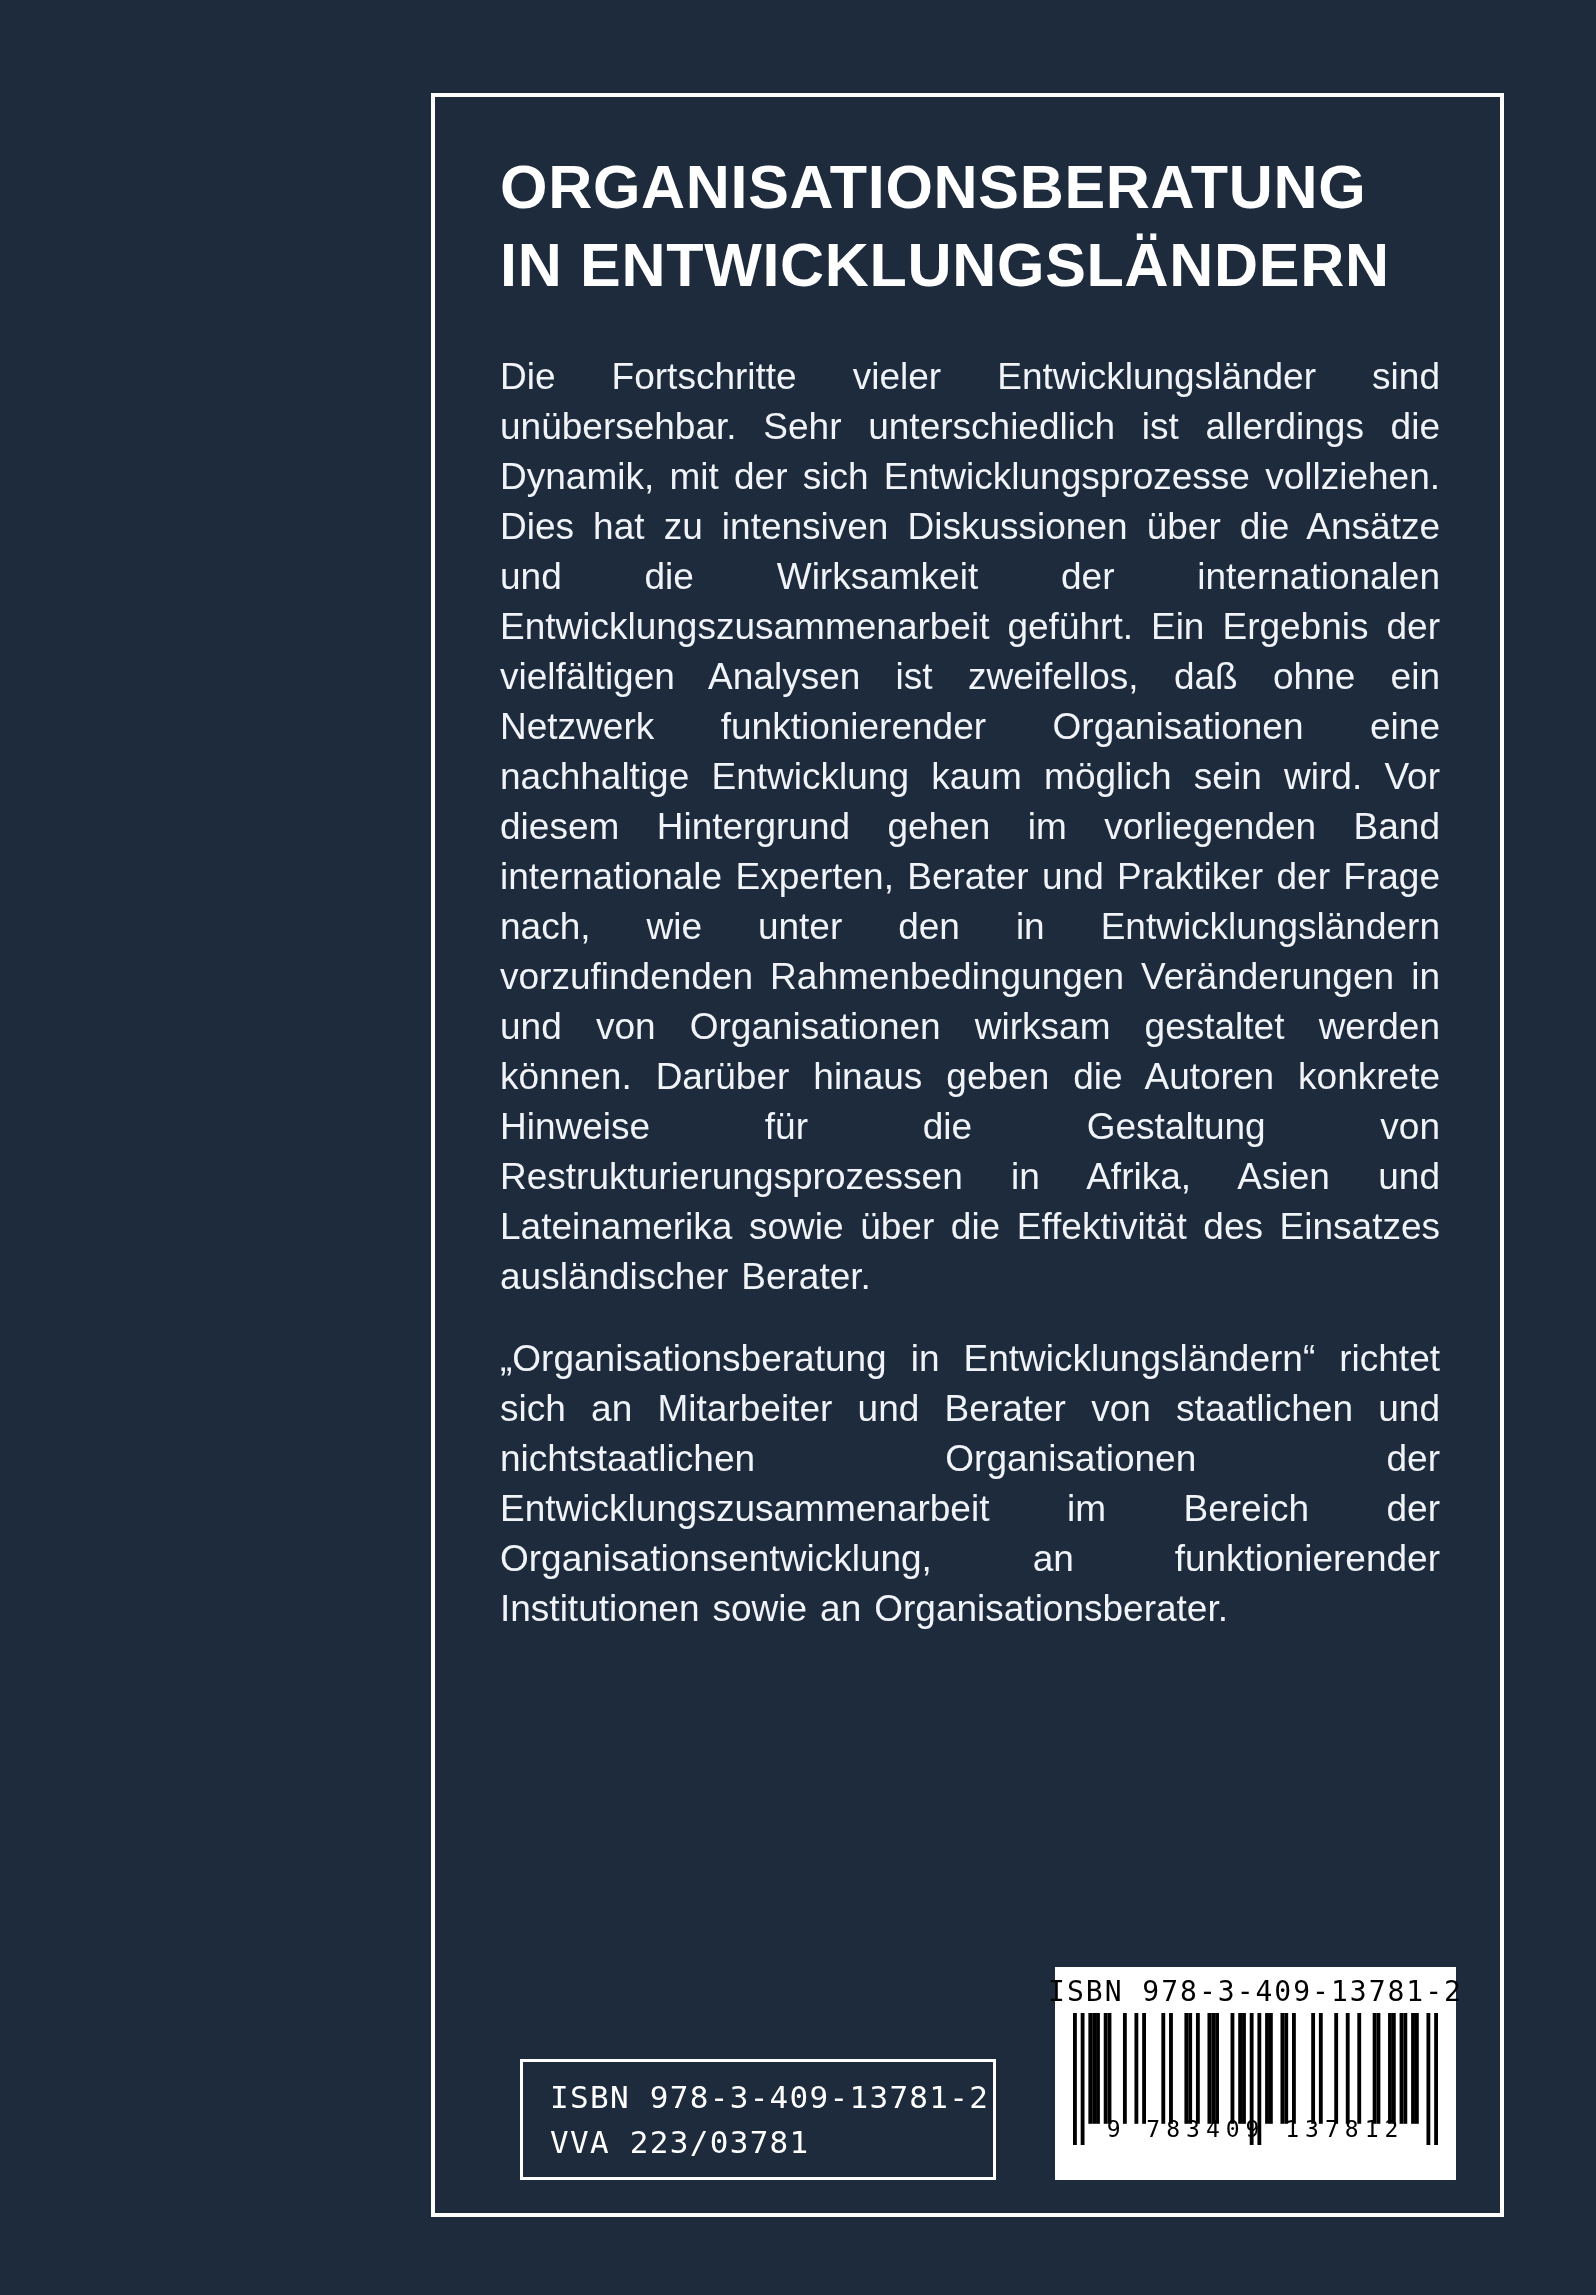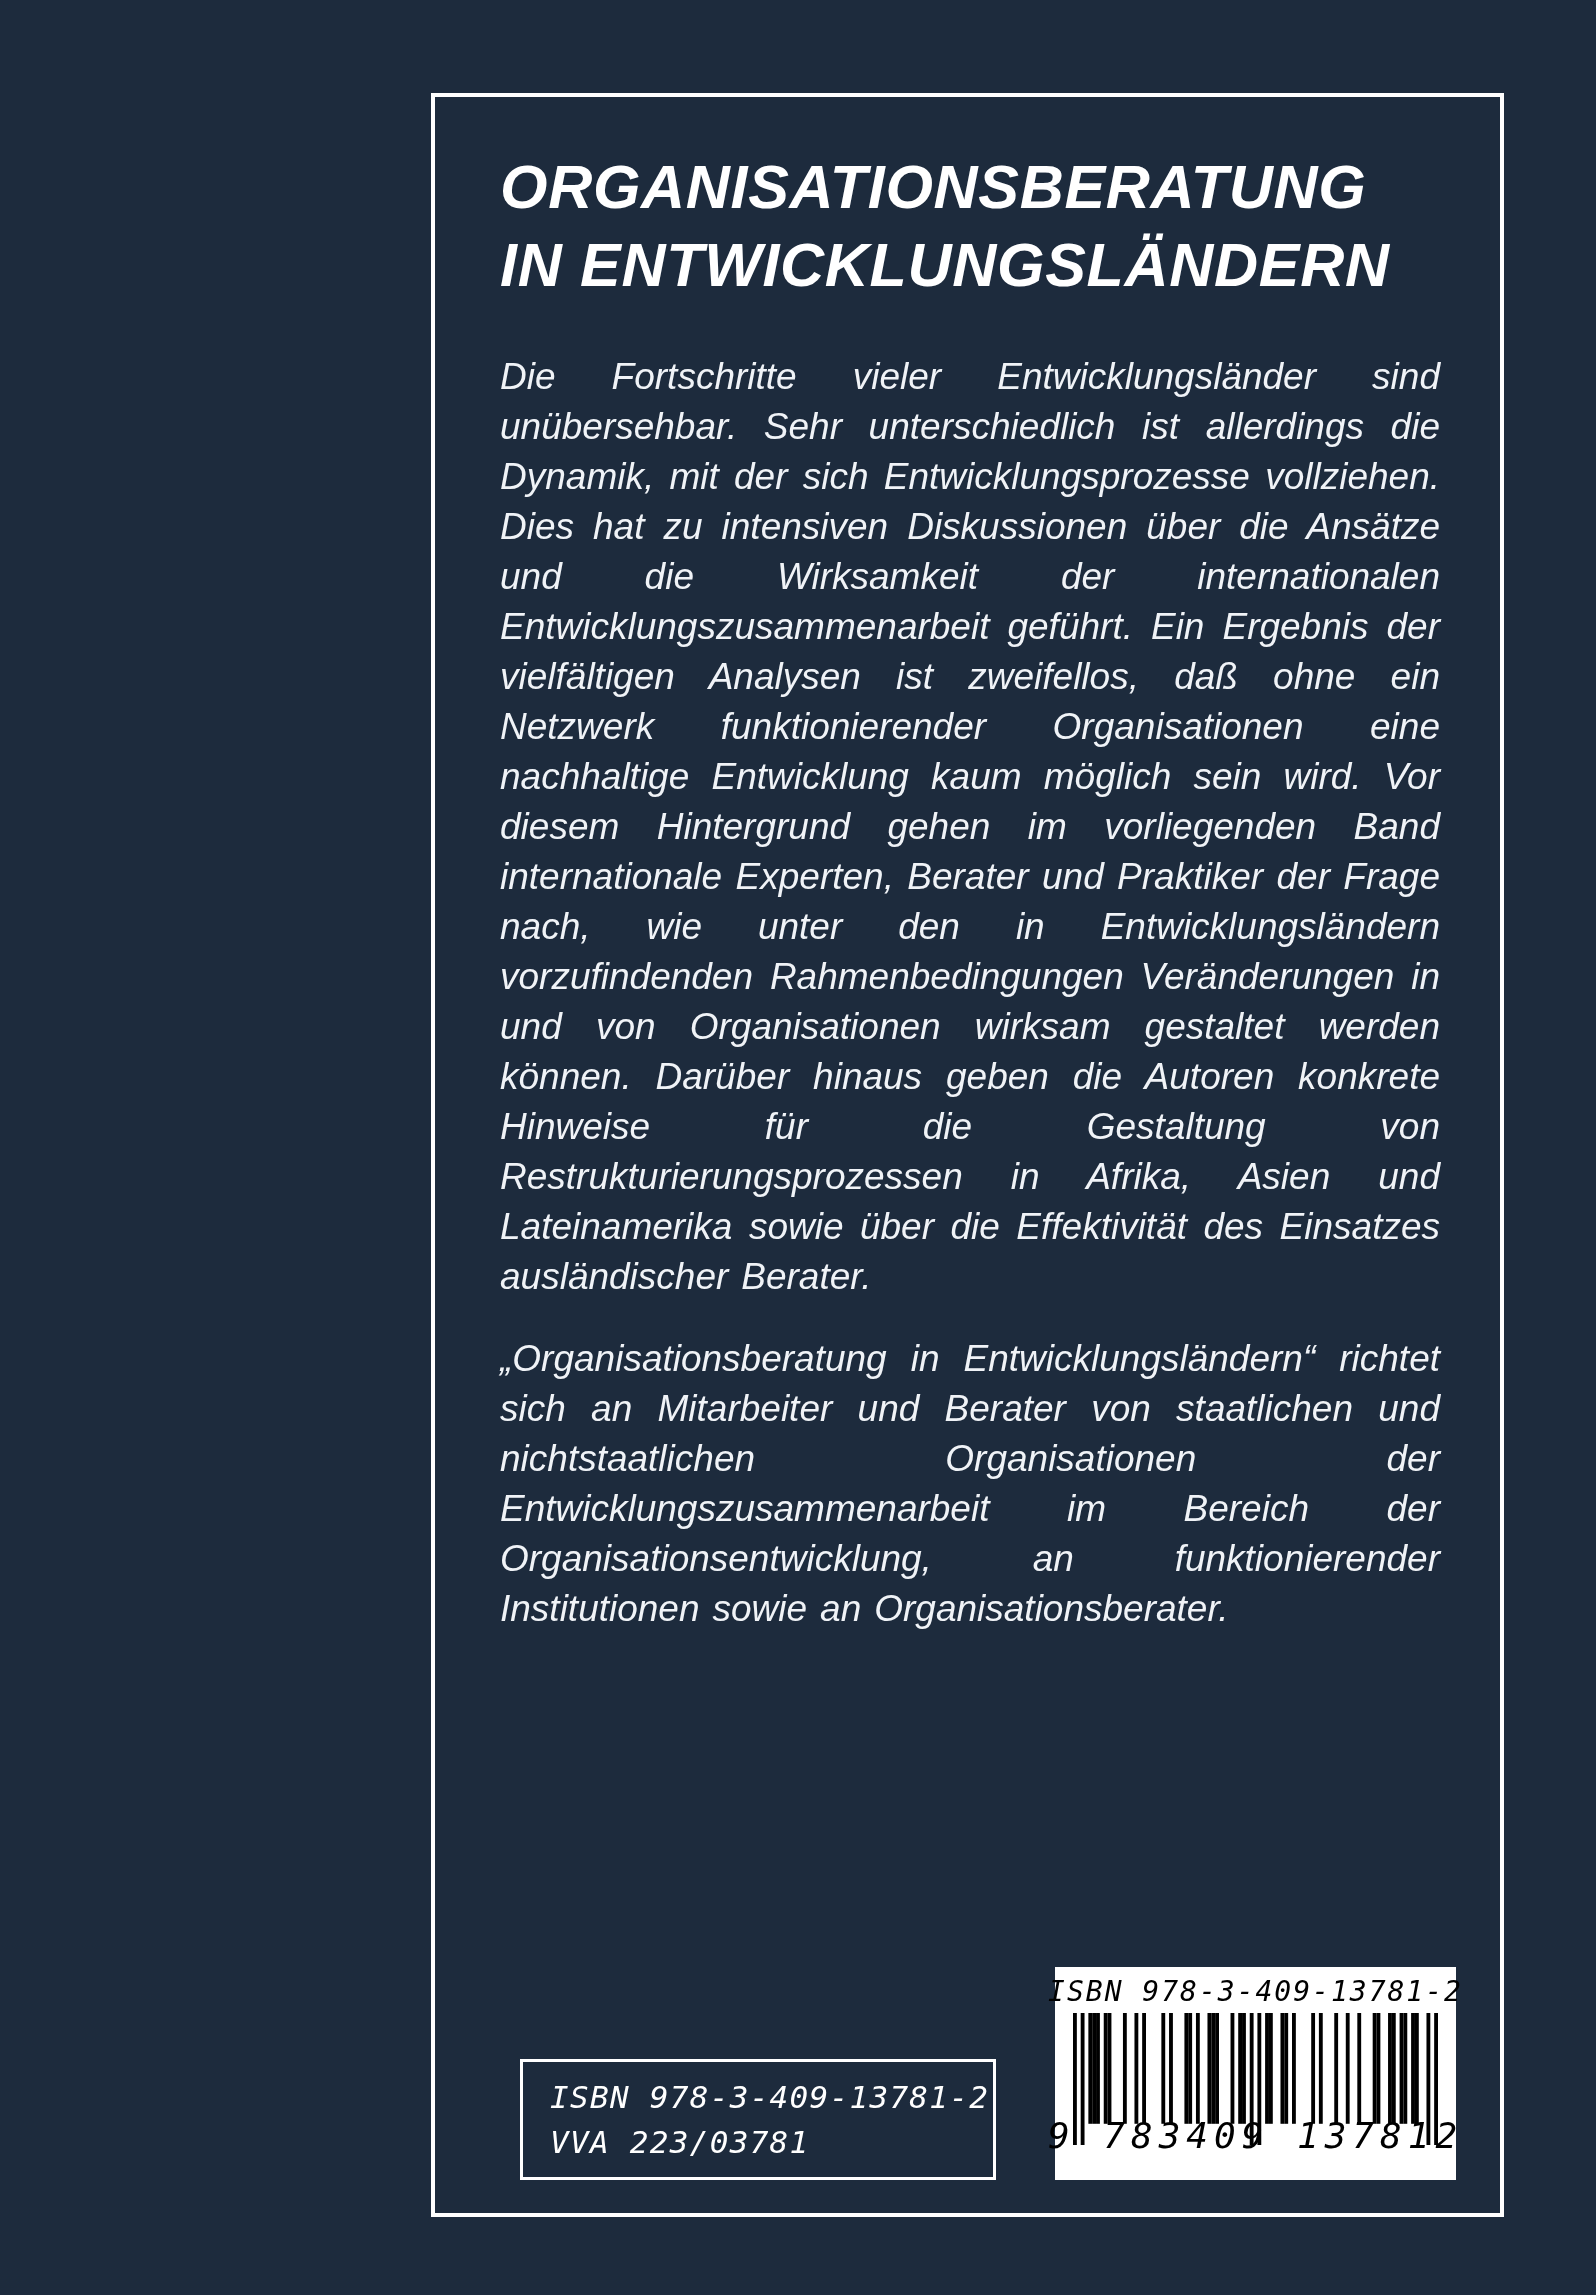--- a/index.html
+++ b/index.html
@@ -12,21 +12,20 @@
   body{
     width:1597px;height:2295px;
     background:var(--bg);
     font-family:"Liberation Sans",sans-serif;
     overflow:hidden;
   }
   .cover{
     position:relative;
     width:1318px;height:2295px;
     background:var(--bg);
-    font-style:italic;
   }
   .frame{
     position:absolute;
     left:431px;top:93px;
     width:1073px;height:2124px;
     border:4px solid var(--fg);
   }
   .content{
     position:absolute;
     left:500px;top:148px;
@@ -83,21 +82,21 @@
     margin-top:1.3px;
   }
   #barcode-svg{
     display:block;
     width:365px;
     height:132px;
     margin-top:5.3px;
     fill:#000;
   }
   .bc-number{
-    font-size:36px;
+    font-size:23px;
     letter-spacing:6px;
     white-space:nowrap;
     margin-top:-27px;
     line-height:1;
   }
 </style>
 </head>
 <body>
 
 <div class="cover">

